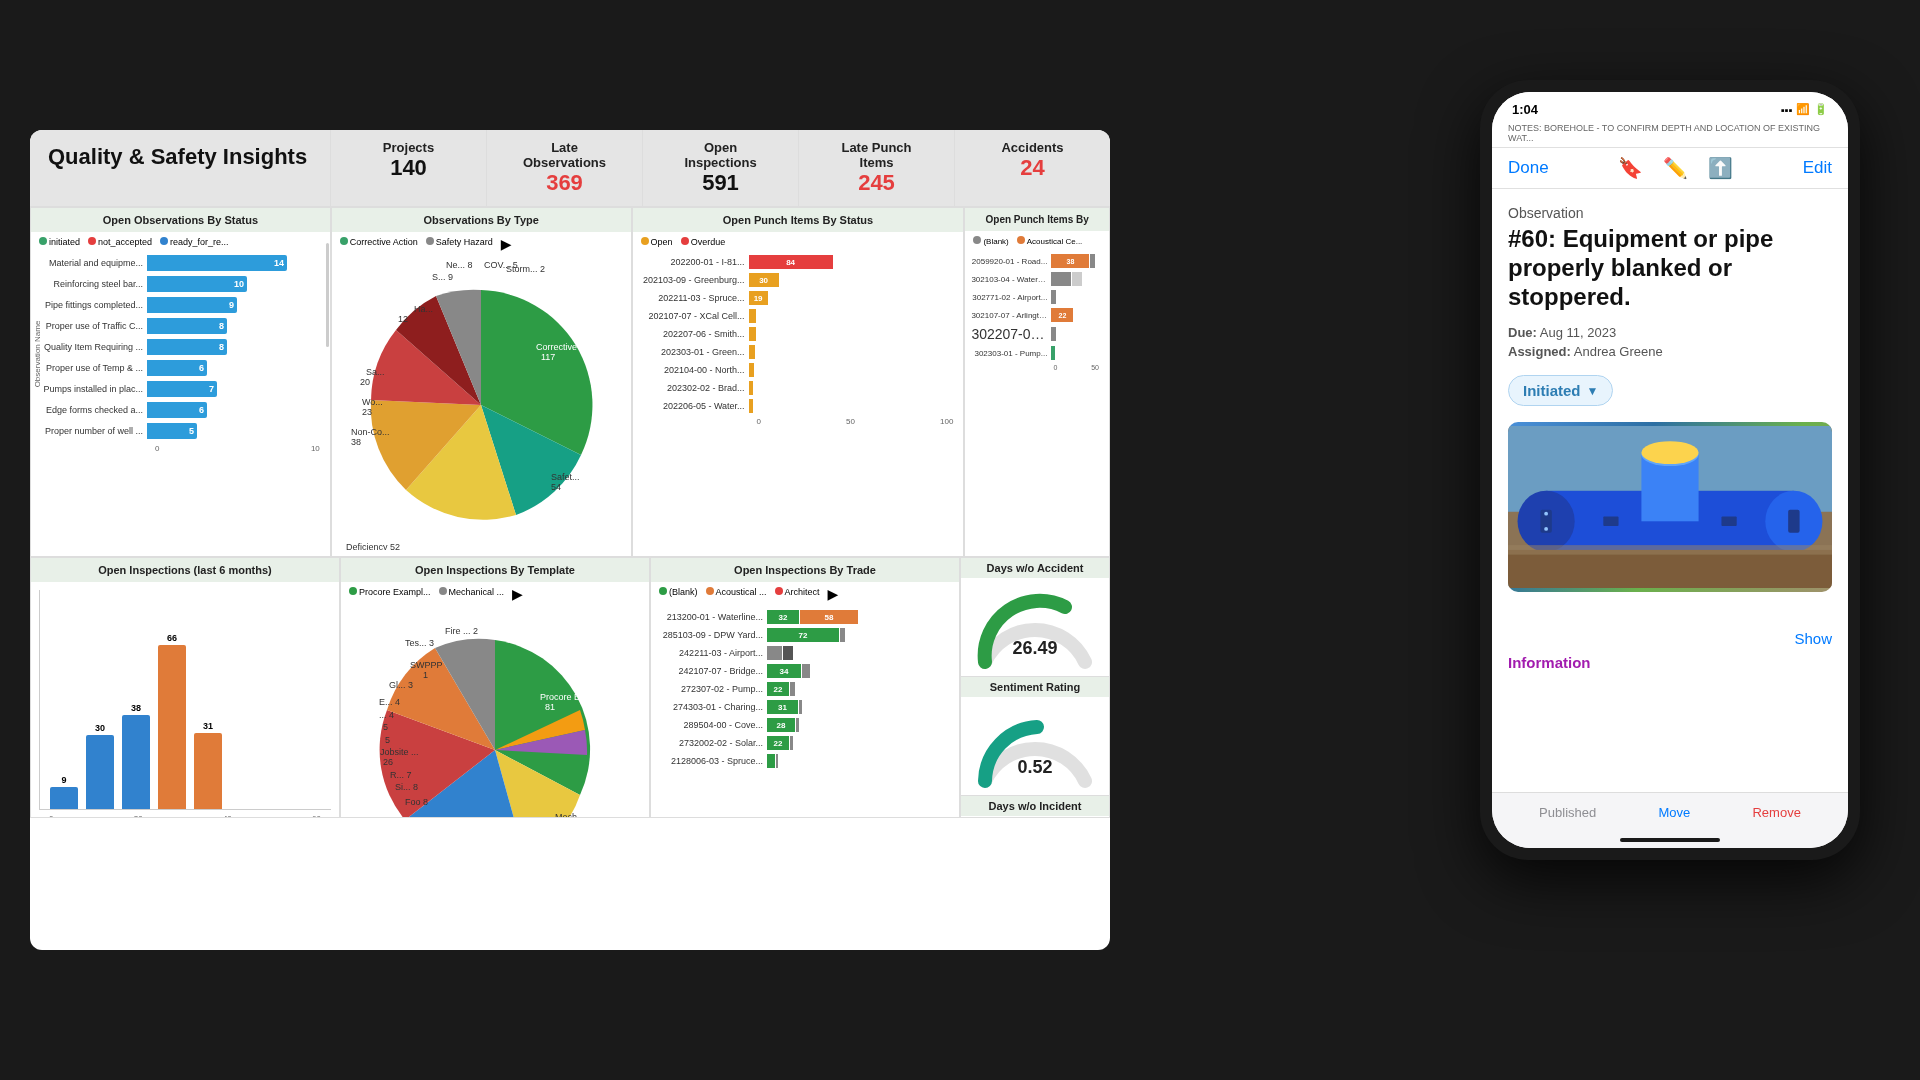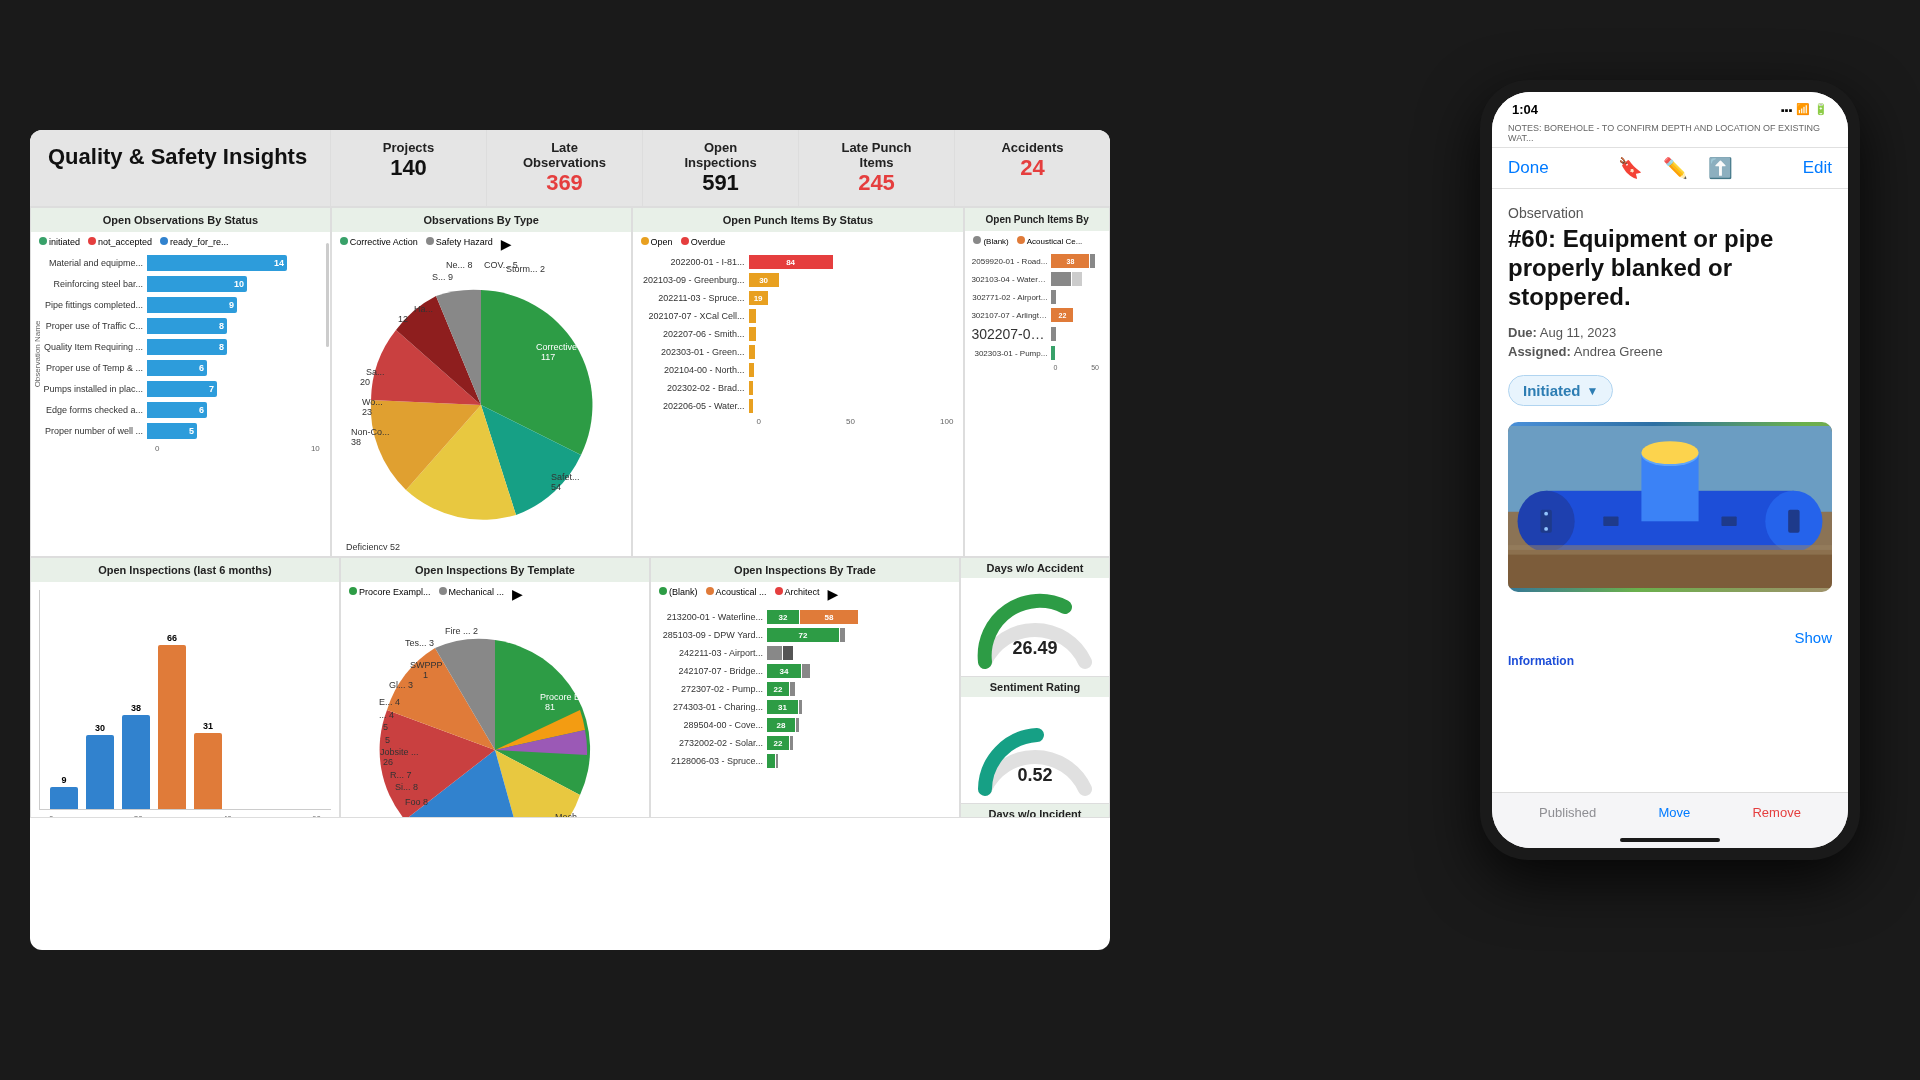--- a/index.html
+++ b/index.html
@@ -327,23 +327,23 @@
     }
 
     .info-row {
       display: flex;
       justify-content: space-between;
       align-items: center;
       margin-bottom: 12px;
     }
 
     .info-label {
-      font-size: 12px;
+      font-size: 15px;
       font-weight: 600;
-      color: #1d4ed8;
+      color: #a21caf;
       margin-top: 48px;
     }
 
     .info-show {
       font-size: 15px;
       color: #007aff;
     }
 
     .phone-bottom-actions {
       background: #f5f5f7;
@@ -852,21 +852,21 @@
           <svg width="130" height="90" viewBox="0 0 130 90">
             <path d="M15,80 A55,55 0 0,1 115,80" fill="none" stroke="#e0e0e0" stroke-width="14" stroke-linecap="round"></path>
             <path d="M15,80 A55,55 0 0,1 95,25" fill="none" stroke="#2d9c45" stroke-width="14" stroke-linecap="round"></path>
             <text x="65" y="72" text-anchor="middle" font-size="18" font-weight="700" fill="#222">26.49</text>
           </svg>
         </div>
       </div>
 
       <div style="flex:1;border-bottom:1px solid #ddd;">
         <div class="gauge-title">Sentiment Rating</div>
-        <div style="display:flex;justify-content:center;align-items:center;padding:4px;margin-top:8px;">
+        <div style="display:flex;justify-content:center;align-items:center;padding:4px;">
           <svg width="130" height="90" viewBox="0 0 130 90">
             <path d="M15,80 A55,55 0 0,1 115,80" fill="none" stroke="#e0e0e0" stroke-width="14" stroke-linecap="round"></path>
             <path d="M15,80 A55,55 0 0,1 67,26" fill="none" stroke="#16a085" stroke-width="14" stroke-linecap="round"></path>
             <text x="65" y="72" text-anchor="middle" font-size="18" font-weight="700" fill="#222">0.52</text>
           </svg>
         </div>
       </div>
 
       <div style="flex:1;">
         <div class="gauge-title">Days w/o Incident</div>

